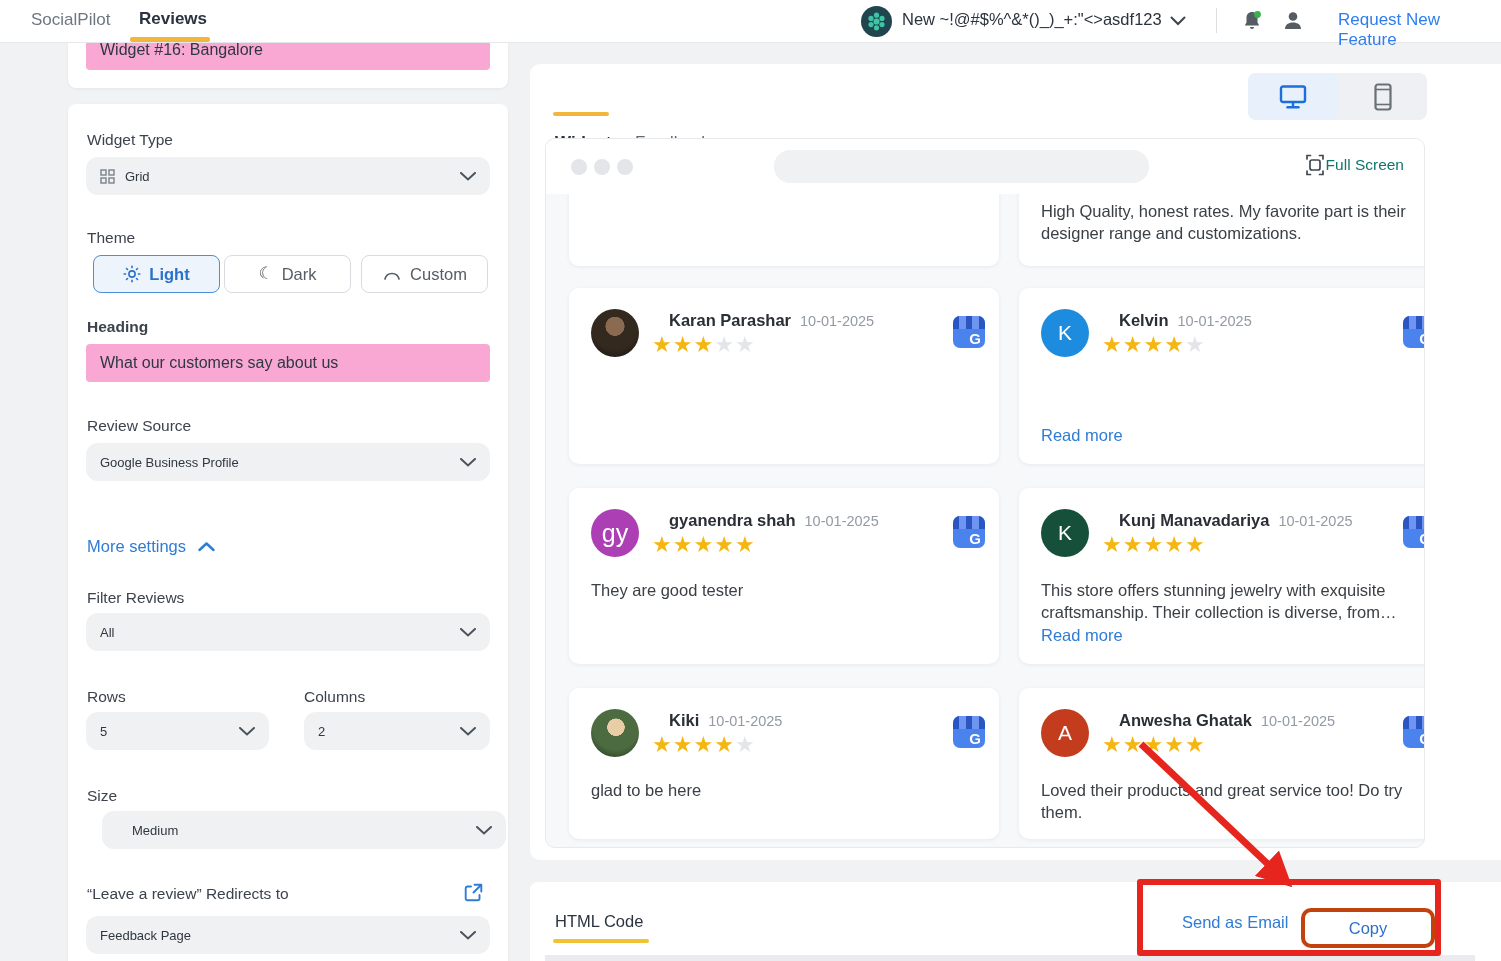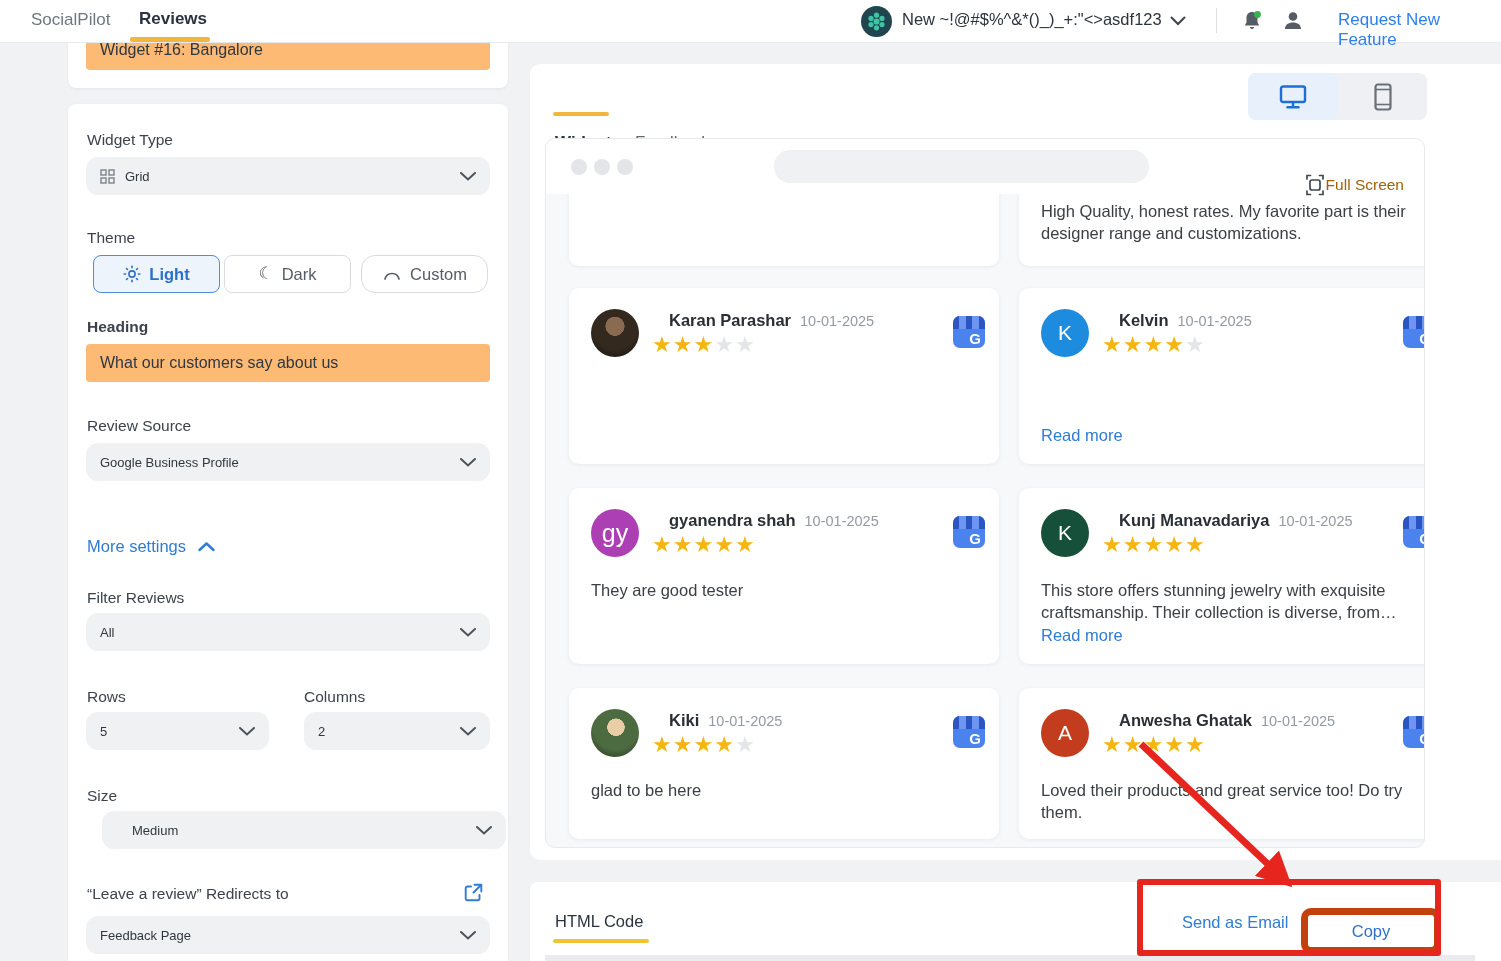--- a/index.html
+++ b/index.html
@@ -22,21 +22,21 @@
   .nav-divider{position:absolute;left:1216px;top:8px;width:1px;height:25px;background:#dcdfe2;}
   .bell{position:absolute;left:1240px;top:9px;}
   .person{position:absolute;left:1281px;top:9px;}
   .req-link{position:absolute;left:1338px;top:10px;font-size:17px;color:#2e7ef0;}
 
   
   .side-card{position:absolute;left:68px;background:#ffffff;border-radius:8px;
     box-shadow:0 1px 3px rgba(20,30,40,.06);}
   .side-card1{top:24px;width:440px;height:64px;z-index:10;}
   .side-card2{top:104px;width:440px;height:900px;z-index:10;}
-  .input-gray{background:#fdba74;border-radius:4px;height:38px;display:flex;align-items:center;
+  .input-gray{background:#f9a8d4;border-radius:4px;height:38px;display:flex;align-items:center;
     padding:0 14px;font-size:16px;color:#2f3740;box-sizing:border-box;}
   .lbl{position:absolute;font-size:15.5px;color:#3c434d;}
   .sel{position:absolute;background:#f0f1f3;border-radius:12px;height:38px;display:flex;align-items:center;
     padding:0 14px;font-size:13px;color:#2f3740;box-sizing:border-box;cursor:pointer;}
   .sel .chev{position:absolute;right:14px;top:15px;}
   .tbtn{position:absolute;height:38px;width:127px;border:1px solid #d8dbdf;border-radius:8px;background:#fff;
     display:flex;align-items:center;justify-content:center;gap:8px;font-size:16.5px;color:#555d66;
     box-sizing:border-box;cursor:pointer;}
   .tbtn.active{background:#edf4fc;border:1.5px solid #4a8fd8;color:#2b70c9;font-weight:600;}
   .blue-link{color:#2e7cd6;font-size:16.5px;cursor:pointer;}
@@ -51,21 +51,21 @@
   .toggle-wrap{position:absolute;left:718px;top:9px;width:179px;height:47px;background:#eef0f3;border-radius:8px;}
   .toggle-seg{position:absolute;top:0;width:90px;height:47px;border-radius:8px;display:flex;align-items:center;justify-content:center;cursor:pointer;}
   .toggle-seg.active{background:#e8f0fc;}
 
   .preview{position:absolute;left:15px;top:74px;width:880px;height:710px;border:1px solid #e7e9ec;
     border-radius:10px;background:#f7f8fa;overflow:hidden;box-sizing:border-box;}
   .preview-head{position:absolute;left:0;top:0;width:100%;height:55px;background:#ffffff;z-index:5;}
   .dot{position:absolute;top:20px;width:16px;height:16px;border-radius:50%;background:#e3e5e8;}
   .addr-pill{position:absolute;left:228px;top:11px;width:375px;height:33px;background:#f0f1f3;border-radius:16px;}
   .fullscreen{position:absolute;right:20px;top:15px;display:flex;align-items:center;gap:0;
-    font-size:15.5px;color:#a16207;cursor:pointer;margin-top:20px;}
+    font-size:15.5px;color:#0f766e;cursor:pointer;}
   .preview-body{position:absolute;left:0;top:55px;right:0;bottom:0;overflow:hidden;}
 
   .rv-card{position:absolute;width:430px;background:#ffffff;border-radius:10px;
     box-shadow:0 1px 4px rgba(25,39,55,.07);}
   .rv-avatar{position:absolute;left:22px;top:21px;width:48px;height:48px;border-radius:50%;
     display:flex;align-items:center;justify-content:center;color:#fff;font-size:21px;}
   .rv-avatar.photo-karan{background:radial-gradient(circle at 50% 36%, #8a6a50 0 24%, #33291f 25% 58%, #15120f 100%);}
   .rv-avatar.photo-kiki{background:radial-gradient(circle at 52% 38%, #e9cda6 0 22%, #4c6b40 23% 58%, #202c1a 100%);}
   .rv-name{position:absolute;left:100px;top:23px;font-size:16.5px;font-weight:700;color:#2a2f36;white-space:nowrap;}
   .rv-date{font-weight:400;font-size:14.5px;color:#939aa3;margin-left:9px;}
@@ -81,21 +81,21 @@
   .gbadge .awning{position:absolute;left:0;top:0;width:100%;height:13px;
     background:repeating-linear-gradient(90deg,#2b55c0 0 6.4px,#6e95f2 6.4px 12.8px);}
   .gbadge .g{position:absolute;right:4px;bottom:1px;color:#fff;font-size:15px;font-weight:700;}
 
   
   .main-cardB{position:absolute;left:530px;top:882px;width:971px;height:79px;background:#ffffff;border-radius:8px 0 0 0;}
   .htmlcode-lbl{position:absolute;left:25px;top:30px;font-size:16.5px;color:#2b3340;}
   .htmlcode-underline{position:absolute;left:23px;top:57px;width:96px;height:4px;background:#f2c235;border-radius:2px;}
   .code-strip{position:absolute;left:15px;bottom:0;width:930px;height:6px;background:#e9ebee;}
   .send-email{position:absolute;left:652px;top:31px;font-size:16.5px;color:#2e7cd6;cursor:pointer;}
-  .copy-btn{position:absolute;left:771px;top:26px;width:126px;height:32px;border:7px solid #c2410c;border-radius:10px;
+  .copy-btn{position:absolute;left:771px;top:26px;width:126px;height:32px;border:4px solid #c2410c;border-radius:10px;
     background:#fff;color:#2e6fcb;font-size:16.5px;display:flex;align-items:center;justify-content:center;cursor:pointer;}
 
   
   .anno-rect{position:absolute;left:1137px;top:879px;width:304px;height:77px;border:6px solid #e6251e;
     border-radius:3px;z-index:60;pointer-events:none;box-sizing:border-box;}
   .anno-arrow{position:absolute;left:0;top:0;z-index:65;pointer-events:none;}
 </style>
 </head>
 <body>
 
@@ -164,21 +164,21 @@
         <line x1="3.5" y1="14.5" x2="4.5" y2="13.5"></line>
           <line x1="13.5" y1="4.5" x2="14.5" y2="3.5"></line>
       </g>
     </svg>
     <span>Light</span>
   </div>
   <div class="tbtn" style="left:156px;top:151px;">
     <span class="moon-glyph">☾</span>
     <span>Dark</span>
   </div>
-  <div class="tbtn" style="left:293px;top:151px;border-radius:14px;">
+  <div class="tbtn" style="left:293px;top:151px;">
     <svg width="20" height="14" viewBox="0 0 20 14">
       <path d="M3,12 A7.2,7.2 0 0 1 17,12" fill="none" stroke="#555d66" stroke-width="1.7" stroke-linecap="round"></path>
     </svg>
     <span>Custom</span>
   </div>
 
   <div class="lbl" style="left:19px;top:214px;font-weight:bold;">Heading</div>
   <div class="input-gray" style="position:absolute;left:18px;top:240px;width:404px;">What our customers say about us</div>
 
   <div class="lbl" style="left:19px;top:313px;">Review Source</div>

